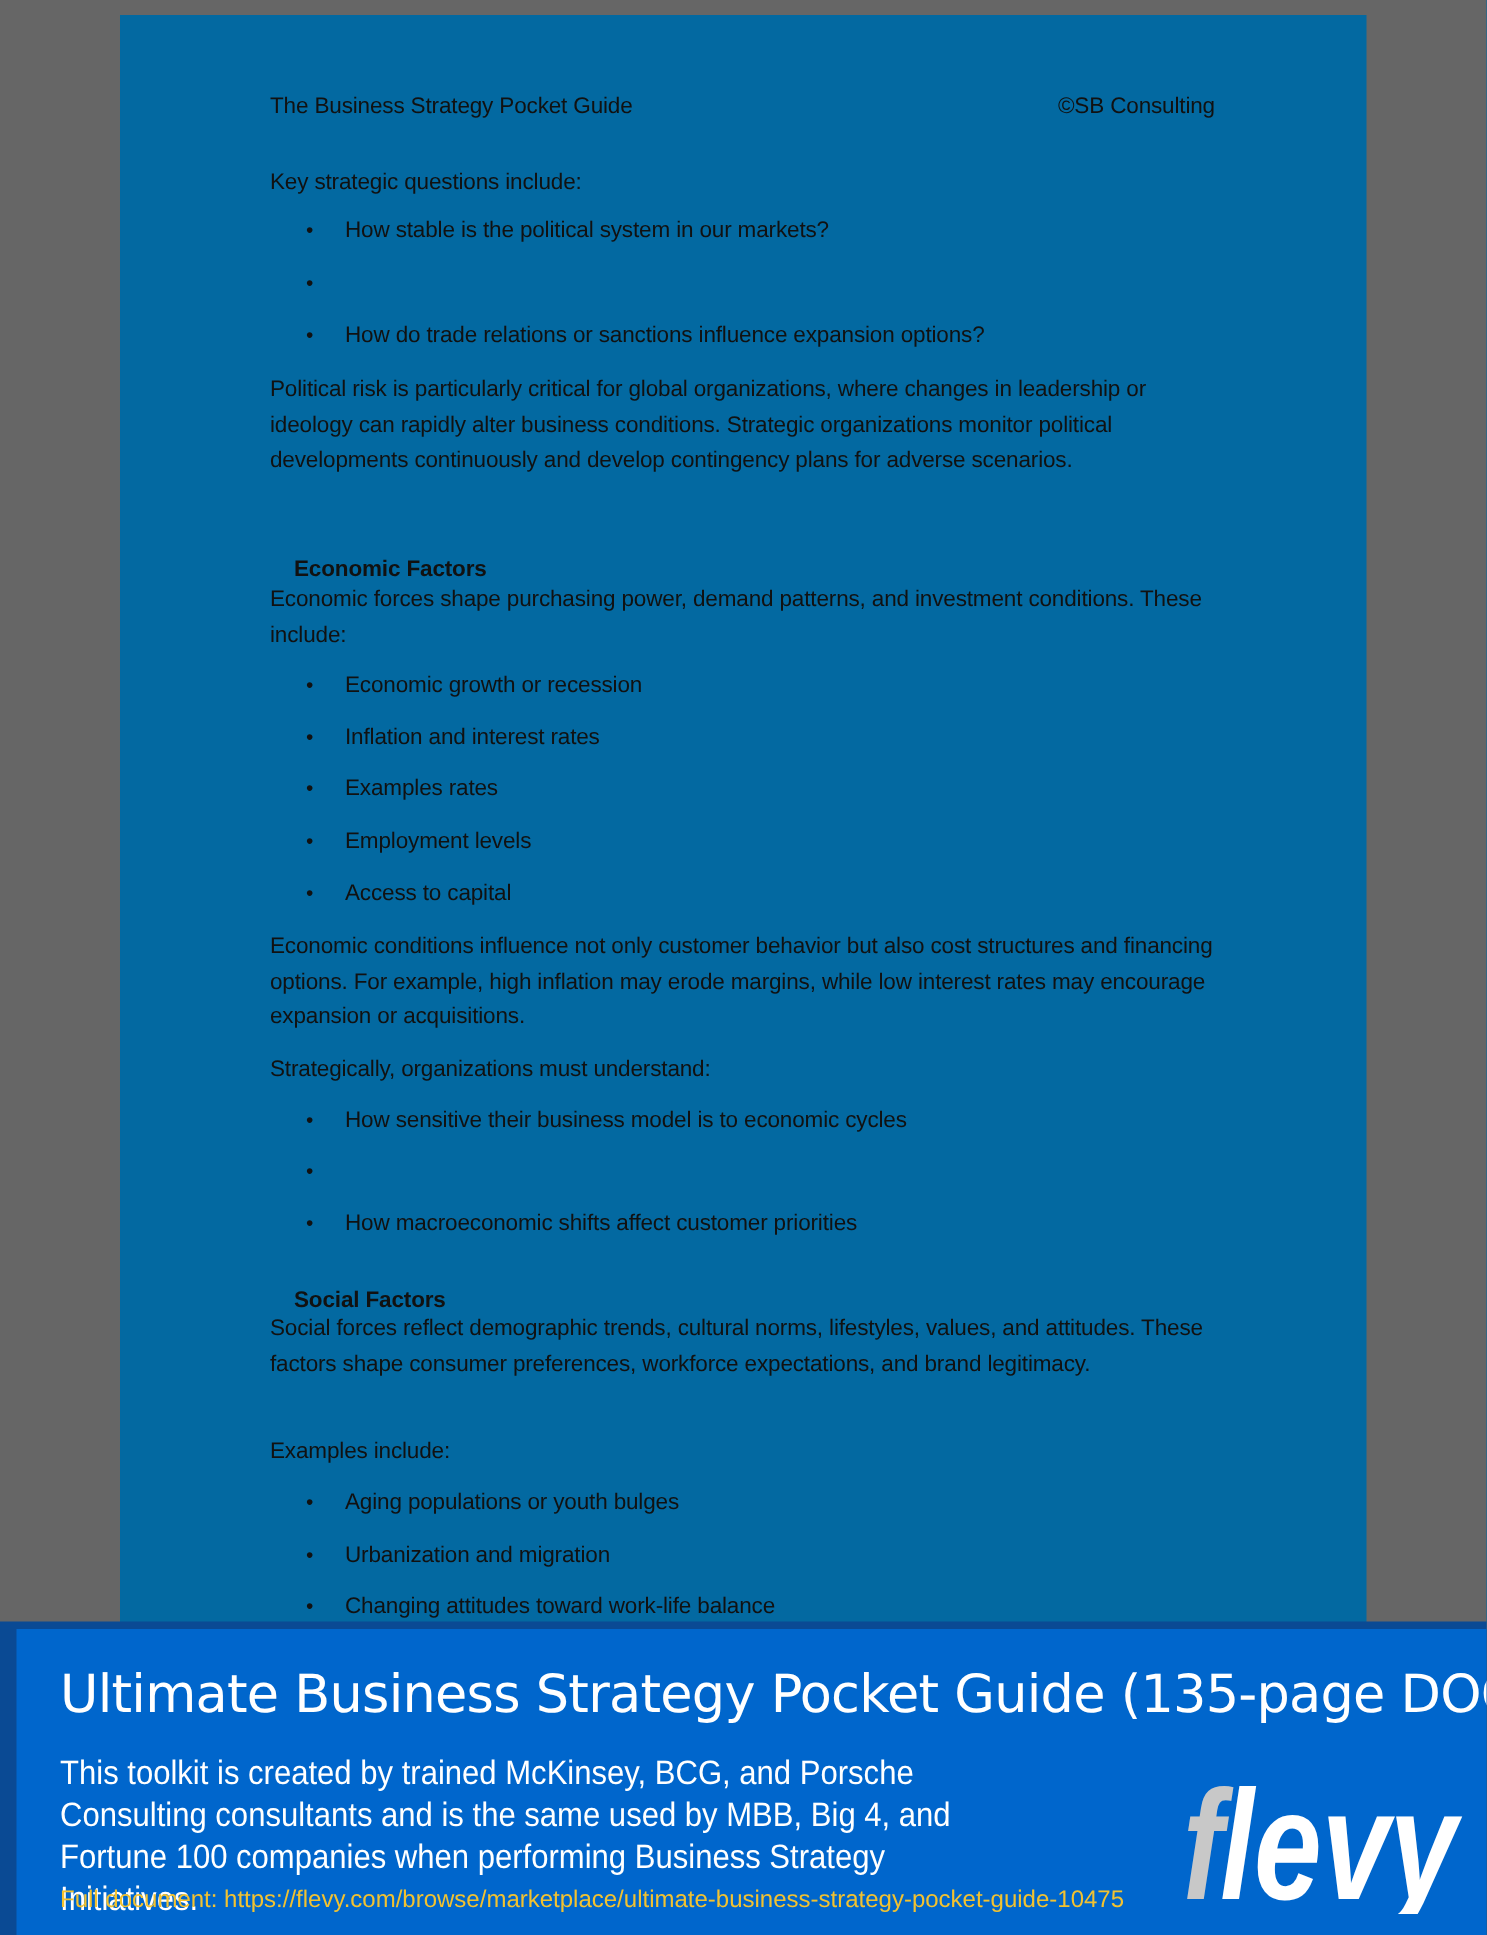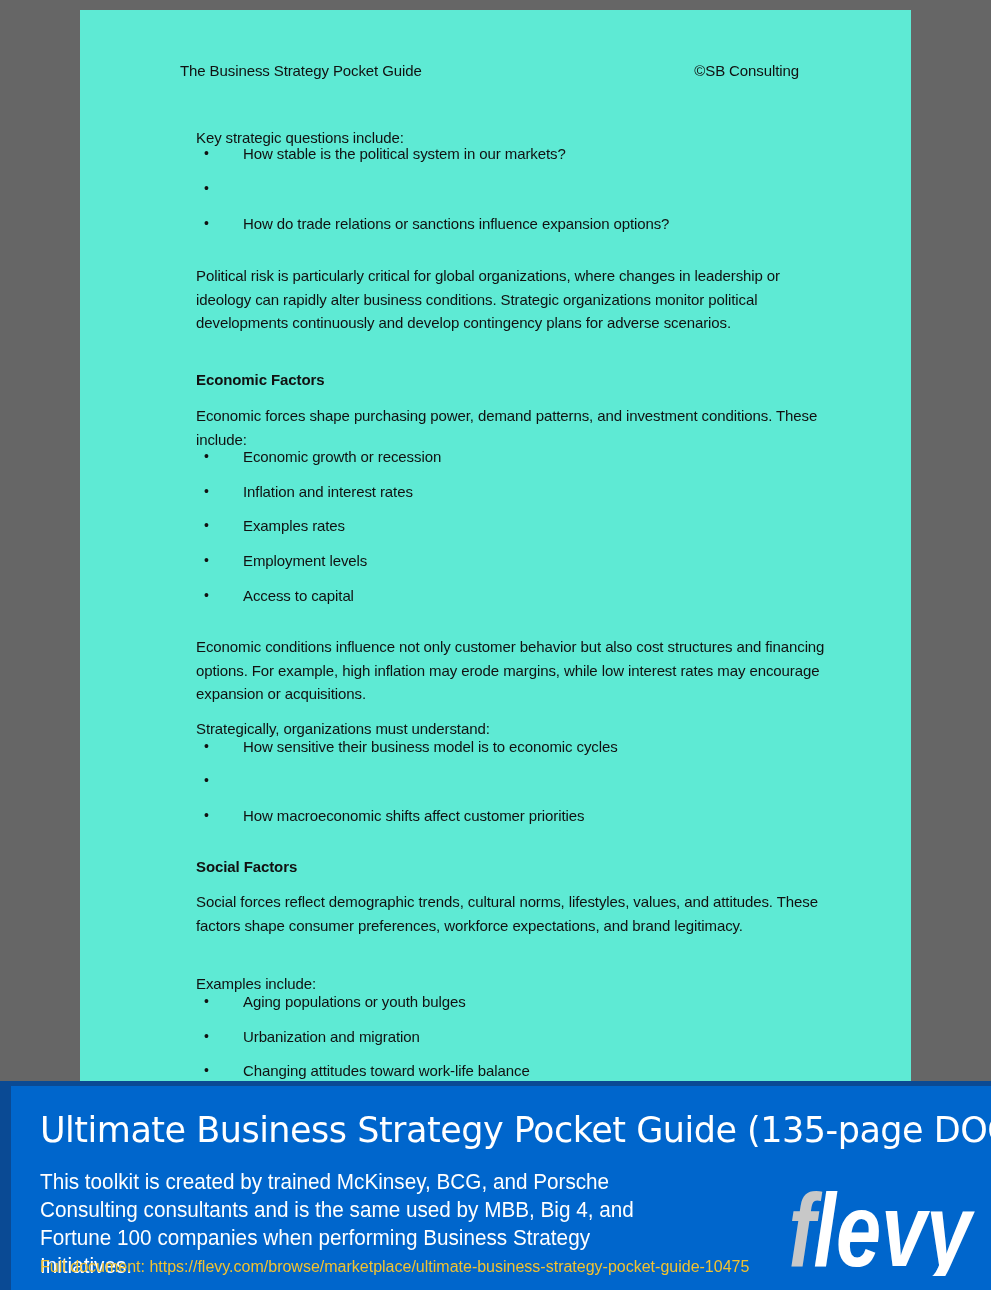--- a/index.html
+++ b/index.html
@@ -3,35 +3,35 @@
 <meta charset="utf-8">
 <style>
   html, body { margin: 0; padding: 0; }
   body {
     width: 991px; height: 1290px; overflow: hidden; position: relative;
     background: #666666;
     font-family: "Liberation Sans", sans-serif;
   }
   .page {
     position: absolute; left: 80px; top: 10px; width: 831px; height: 1100px;
-    background: #5eead4;
+    background: #0369a1;
   }
   .doc {
     position: absolute; left: 100px; top: 0; width: 632px;
     font-family: "Liberation Sans", sans-serif;
     font-size: 15px; color: #111; letter-spacing: -0.1px;
   }
   .hdr { position: absolute; top: 52px; left: 0; width: 630px; height: 20px; }
   .hdr .l { position: absolute; left: 0; top: 0; }
-  .hdr .r { position: absolute; right: 11px; top: 0; margin-left: 23px; }
-  .p { position: absolute; left: 0; width: 632px; line-height: 23.5px; margin: 16px; }
+  .hdr .r { position: absolute; right: 0; top: 0; margin-left: 23px; }
+  .p { position: absolute; left: 0; width: 632px; line-height: 23.5px; margin: 0; }
   .h { position: absolute; left: 0; font-weight: bold; margin: 16px; }
   .li { position: absolute; left: 0; width: 632px; height: 20px; }
   .li .bullet { position: absolute; left: 24px; top: 0; font-size: 14px; }
-  .li .txt { position: absolute; left: 50px; top: 0; margin-left: 13px; }
+  .li .txt { position: absolute; left: 50px; top: 0; }
 
   .banner {
     position: absolute; left: 0; top: 1081px; width: 991px; height: 209px;
     background: #0a4a94;
   }
   .banner-inner {
     position: absolute; left: 11px; top: 5px; width: 980px; height: 204px;
     background: #0066cc; overflow: hidden;
   }
   .b-title {

